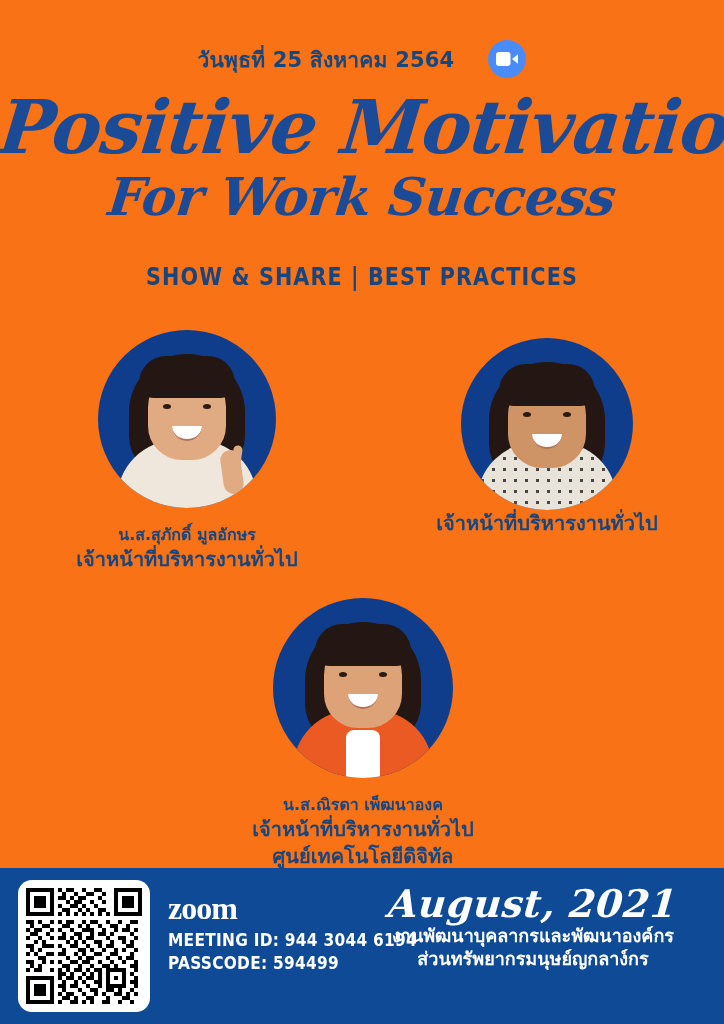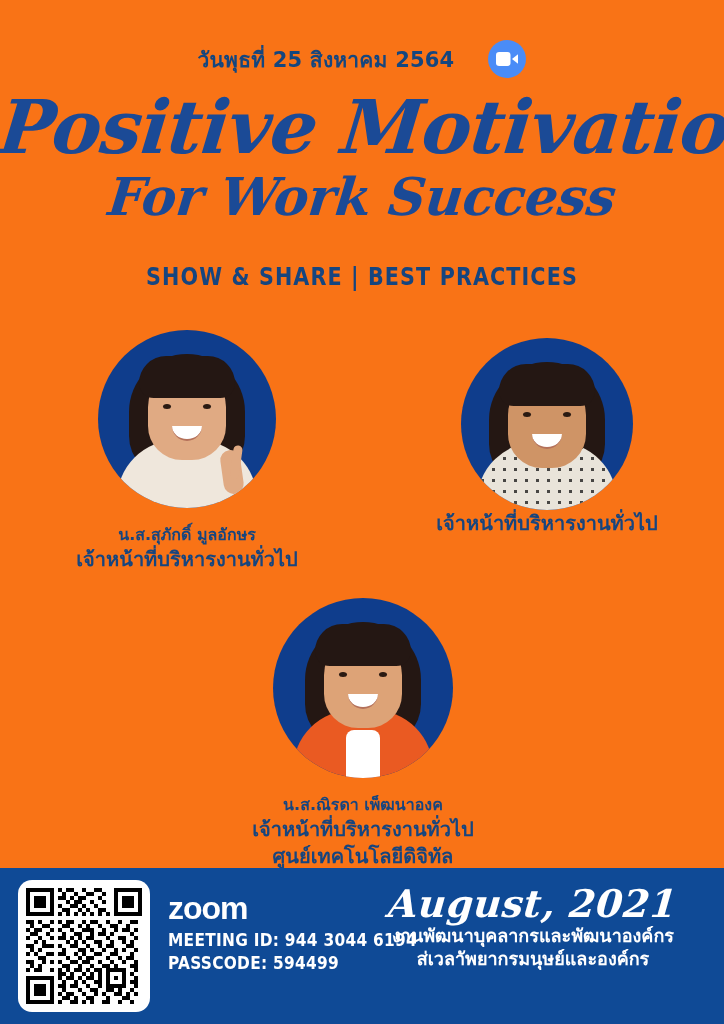--- a/index.html
+++ b/index.html
@@ -267,21 +267,21 @@
     left: 168px;
     top: 24px;
     color: #ffffff;
   }
   .zoom-word {
     font-size: 32px;
     font-weight: 700;
     letter-spacing: -1px;
     line-height: 1;
     margin-bottom: 5px;
-    font-family: Liberation Sans, sans-serif;
+    font-family: Liberation Serif, serif;
   }
   .meet-line {
     font-size: 18px;
     font-weight: 700;
     letter-spacing: .3px;
     line-height: 1.25;
     font-family: "DejaVu Sans Condensed", "Liberation Sans Narrow", "Liberation Sans", sans-serif;
     transform: scaleX(0.95);
     transform-origin: left center;
     white-space: nowrap;
@@ -614,17 +614,17 @@
 
     <div class="zoom-info">
       <div class="zoom-word">zoom</div>
       <div class="meet-line">MEETING ID: 944 3044 6194</div>
       <div class="meet-line">PASSCODE: 594499</div>
     </div>
 
     <div class="banner-right">
       <div class="month-year">August, 2021</div>
       <div class="org-line">งานพัฒนาบุคลากรและพัฒนาองค์กร</div>
-      <div class="org-line">ส่เวลาัพยากรมนุษย์และองค์กร</div>
+      <div class="org-line">ส่วนทรัพยากรมนุษย์ญกลาง์กร</div>
     </div>
   </div>
 
 </div>
 
 </body></html>

